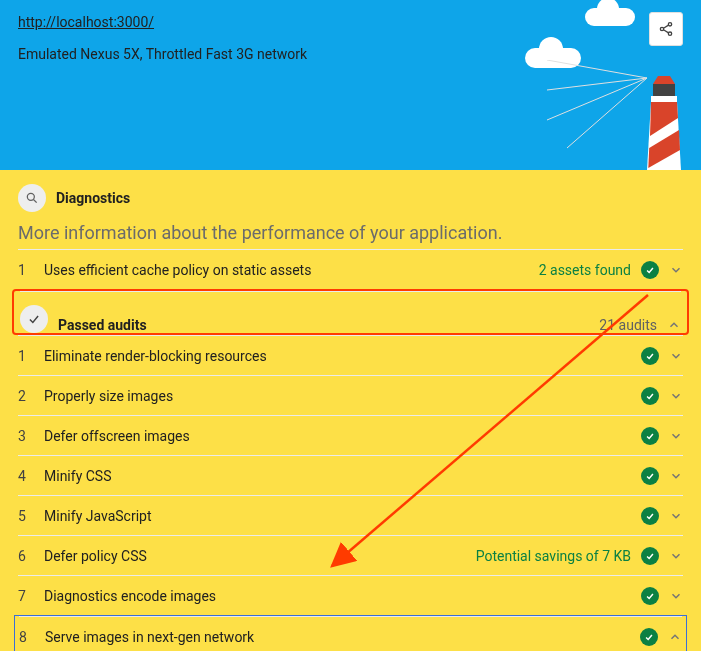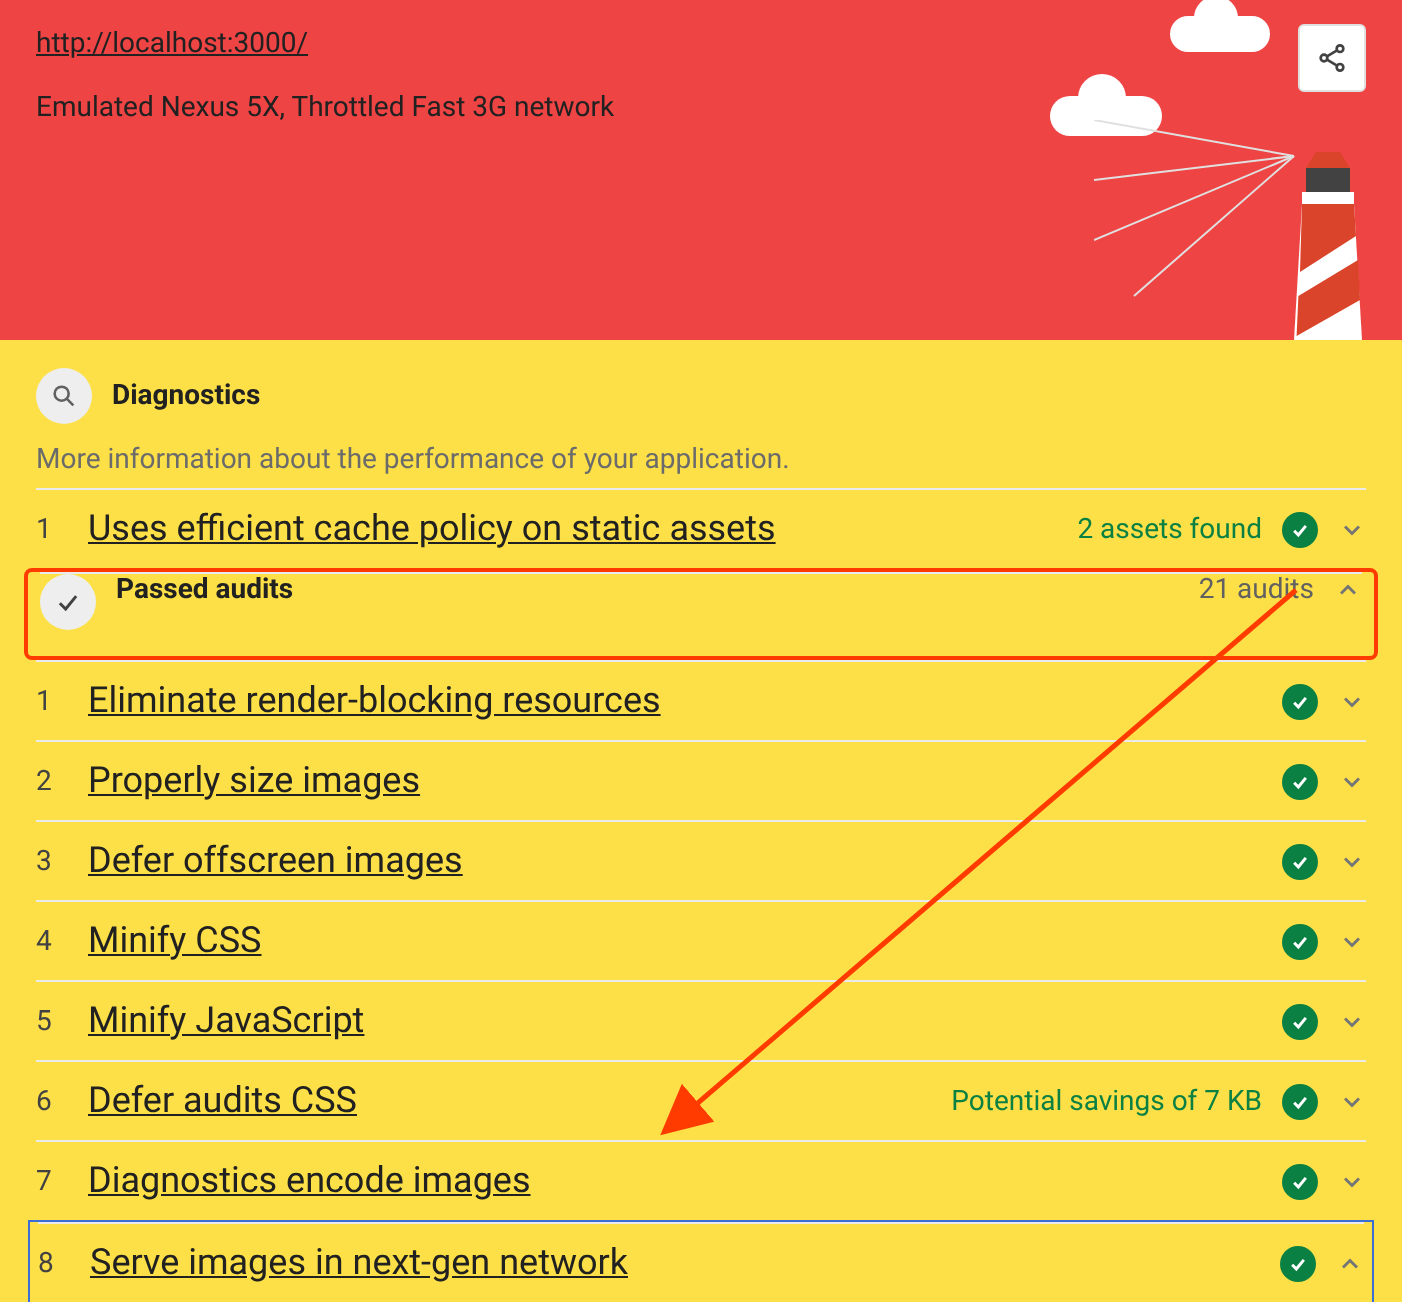--- a/index.html
+++ b/index.html
@@ -5,21 +5,21 @@
   * { box-sizing: border-box; }
   body {
     margin: 0;
     font-family: Roboto, "Helvetica Neue", Arial, sans-serif;
     font-size: 14px;
     color: #212121;
     background: #fff;
     width: 701px;
   }
   .header {
-    background: #ef4444;
+    background: #0ea5e9;
     padding: 14px 18px 14px 18px;
     position: relative;
     height: 170px;
     overflow: hidden;
   }
   .url {
     text-decoration: underline;
     font-size: 14px;
     color: #212121;
   }
@@ -76,42 +76,41 @@
     background: #eee;
     display:flex; align-items:center; justify-content:center;
   }
   .section-title {
     font-weight: 700;
     font-size: 14px;
     color: #212121;
   }
   .section-sub {
     color: #6b6b6b;
-    font-size: 14px;
+    font-size: 18px;
     margin: 10px 0 6px 0;
   }
   .row {
     display: flex;
     align-items: center;
     border-top: 1px solid #ebebeb;
     min-height: 40px;
     padding: 6px 0;
     position: relative;
   }
   .row.first { border-top: 1px solid #ebebeb; }
   .row .num {
     width: 26px;
     color: #424242;
     font-size: 14px;
   }
   .row .label {
     flex: 1;
-    font-size: 18px;
-    color: #212121;
-    text-decoration: underline;
+    font-size: 14px;
+    color: #212121;
   }
   .row .right {
     display: flex;
     align-items: center;
     gap: 10px;
     justify-content: space-between;
   }
   .badge-green {
     color: #0b8043;
     font-size: 14px;
@@ -120,21 +119,21 @@
     width: 18px; height: 18px;
     border-radius: 50%;
     background: #0b8043;
     display:flex; align-items:center; justify-content:center;
   }
   .chev {
     color: #757575;
     display:flex; align-items:center;
   }
   .group-head {
-    display:flex; align-items:flex-start;
+    display:flex; align-items:flex-end;
     border-top: 1px solid #ebebeb;
     min-height: 42px;
     gap: 10px;
     position: relative;
   }
   .group-head .label {
     font-weight: 700;
     flex: 1;
     font-size: 14px;
   }
@@ -317,21 +316,21 @@
         </span>
       <span class="chev">
           <svg width="14" height="14" viewBox="0 0 24 24" fill="none" stroke="#757575" stroke-width="2.5">
             <polyline points="6,9 12,15 18,9"></polyline>
           </svg>
         </span>
     </div>
   </div>
   <div class="row">
     <div class="num">6</div>
-    <div class="label">Defer audits CSS</div>
+    <div class="label">Defer policy CSS</div>
     <div class="right">
       <span class="badge-green">Potential savings of 7 KB</span>
       <span class="check">
           <svg width="10" height="10" viewBox="0 0 24 24" fill="none" stroke="#fff" stroke-width="3.5">
             <polyline points="5,13 10,18 19,7"></polyline>
           </svg>
         </span>
       <span class="chev">
           <svg width="14" height="14" viewBox="0 0 24 24" fill="none" stroke="#757575" stroke-width="2.5">
             <polyline points="6,9 12,15 18,9"></polyline>

